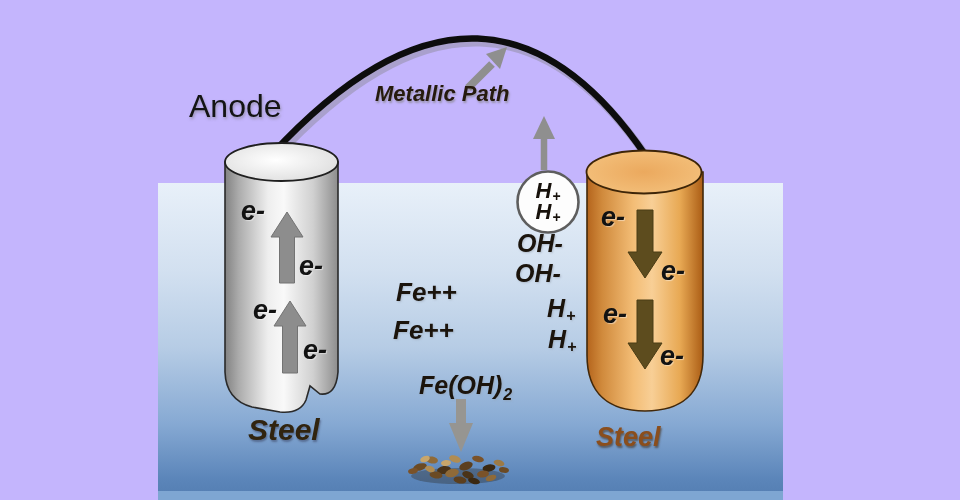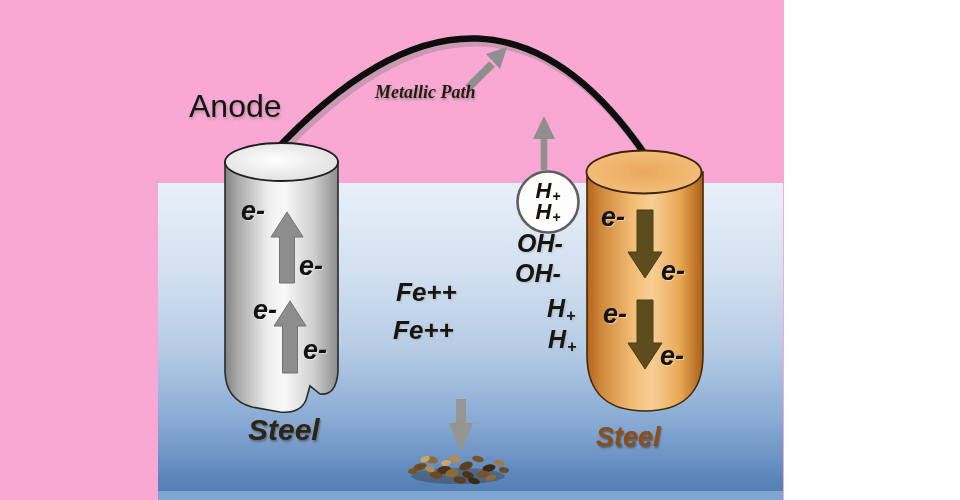--- a/index.html
+++ b/index.html
@@ -1,30 +1,29 @@
 <!DOCTYPE html>
 <html><head>
 <meta charset="utf-8">
 <style>
   html,body{margin:0;padding:0;background:#ffffff;}
   #stage{
-    position:relative;width:784px;height:500px;background:#f9a8d4;
+    position:relative;width:960px;height:500px;background:#c4b5fd;
     overflow:hidden;font-family:"Liberation Sans",sans-serif;
   }
   #scene{position:absolute;left:0;top:0;width:960px;height:500px;}
   .lbl{position:absolute;white-space:nowrap;line-height:1;}
   .plain{
     font-size:32px;font-weight:400;color:#141414;
     text-shadow:1px 2px 3px rgba(120,120,120,.55);
   }
   .bi{font-style:italic;font-weight:700;}
   .mpath{
-    font-size:18px;color:#261a0e;
+    font-size:22px;color:#261a0e;
     text-shadow:1px 2px 2px rgba(130,130,130,.65);
-    font-family:Liberation Serif, serif;
   }
   .electrolyte{
     font-size:25px;color:#1b4c95;
     text-shadow:1px 2px 2px rgba(100,120,150,.55);
   }
   .ion{
     font-size:25px;color:#1b140c;
     text-shadow:1px 1px 2px rgba(150,160,175,.55);
   }
   .fe{font-size:26px;margin-left:40px;}
@@ -199,17 +198,18 @@
   </div>
 
   <div class="lbl bi ion" style="left:517px;top:231px;"><span>OH</span><span>-</span></div>
   <div class="lbl bi ion" style="left:515px;top:261px;"><span>OH</span><span>-</span></div>
   <div class="lbl bi ion" style="left:547px;top:296px;"><span>H</span><span class="sign-sub">+</span></div>
   <div class="lbl bi ion" style="left:548px;top:327px;"><span>H</span><span class="sign-sub">+</span></div>
 
   <div class="lbl bi ion fe" style="left:356px;top:279px;">Fe++</div>
   <div class="lbl bi ion fe" style="left:353px;top:317px;">Fe++</div>
 
+  <div class="lbl bi ion" style="left:419px;top:373px;"><span>Fe(OH)</span><span class="sub2">2</span></div>
 
   <div class="lbl bi material" style="left:248px;top:415px;">Steel</div>
   <div class="lbl bi copper-material" style="left:596px;top:424px;">Steel</div>
 
 </div>
 
 </body></html>

